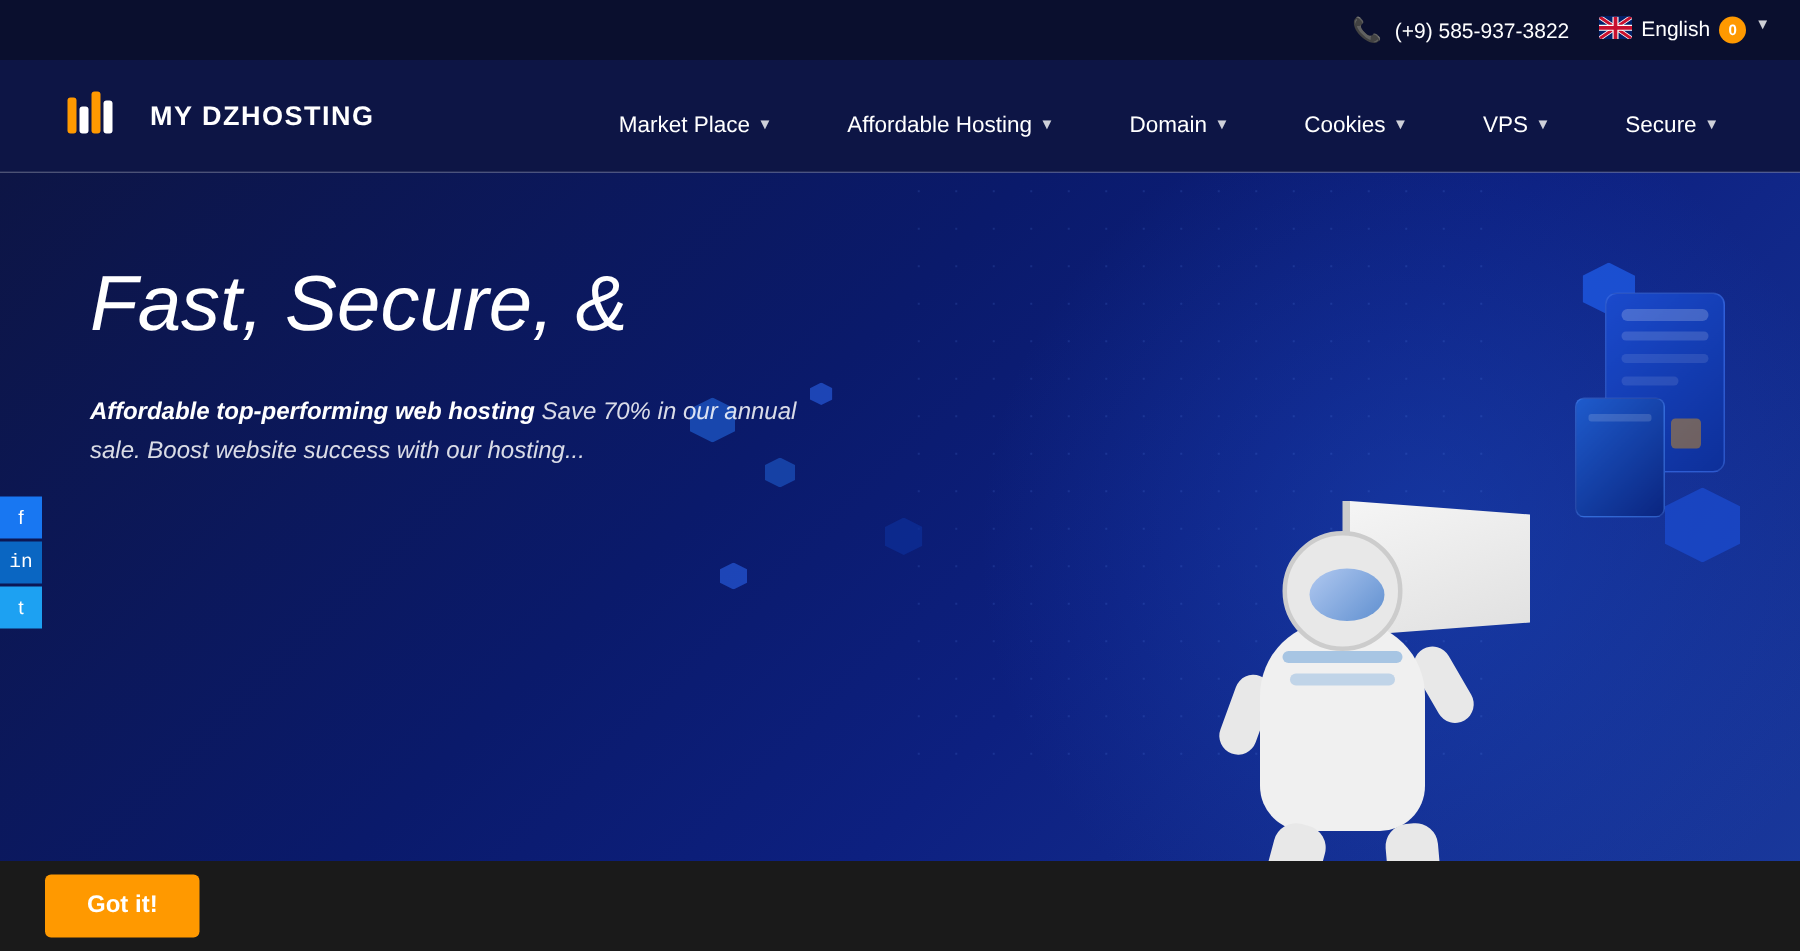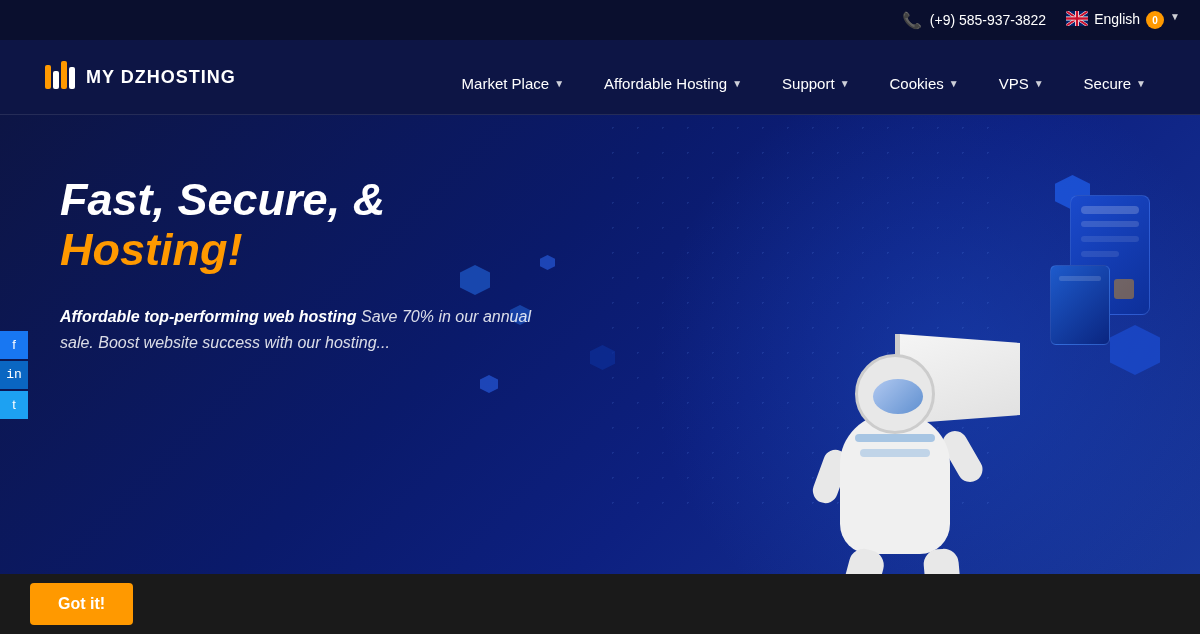--- a/index.html
+++ b/index.html
@@ -61,37 +61,37 @@
       height: 75px;
       display: flex;
       align-items: center;
       padding: 0 40px;
       gap: 40px;
       border-bottom: 1px solid rgba(255,255,255,0.1);
     }
     .logo {
       display: flex;
       align-items: center;
-      gap: 6px;
+      gap: 20px;
       color: #fff;
       font-size: 18px;
       font-weight: 800;
       text-transform: uppercase;
       letter-spacing: 1px;
       flex-shrink: 0;
     }
     .logo-icon {
       width: 40px;
       height: 40px;
       position: relative;
     }
     .nav {
       display: flex;
       align-items: center;
-      gap: 12px;
+      gap: 22px;
       margin-left: auto;
       margin-top: 12px;
     }
     .nav-item {
       color: #fff;
       font-size: 15px;
       font-weight: 500;
       padding: 8px 14px;
       display: flex;
       align-items: center;
@@ -127,22 +127,22 @@
       border-radius: 50%;
     }
 
     .hero-content {
       position: relative;
       z-index: 2;
       max-width: 500px;
     }
 
     .hero-title {
-      font-size: 45px;
-      font-weight: 700;
+      font-size: 52px;
+      font-weight: 400;
       font-style: italic;
       color: #fff;
       line-height: 1.1;
       margin-bottom: 30px;
     }
     .hero-title .orange { color: #f90; }
 
     .hero-subtitle {
       font-size: 16px;
       color: rgba(255,255,255,0.85);
@@ -439,21 +439,21 @@
   <nav class="nav">
     <div class="nav-item">
       <span>Market Place</span>
       <span class="chevron">▼</span>
     </div>
     <div class="nav-item">
       <span>Affordable Hosting</span>
       <span class="chevron">▼</span>
     </div>
     <div class="nav-item">
-      <span>Support</span>
+      <span>Domain</span>
       <span class="chevron">▼</span>
     </div>
     <div class="nav-item">
       <span>Cookies</span>
       <span class="chevron">▼</span>
     </div>
     <div class="nav-item">
       <span>VPS</span>
       <span class="chevron">▼</span>
     </div>
@@ -470,21 +470,20 @@
 
   <div class="social-sidebar">
     <div class="social-btn fb">f</div>
     <div class="social-btn li">in</div>
     <div class="social-btn tw">t</div>
   </div>
 
   <div class="hero-content">
     <div class="hero-title">
       <div>Fast, Secure, &amp;</div>
-      <div class="orange">Hosting!</div>
     </div>
     <div class="hero-subtitle">
       <span class="bold-white">Affordable top-performing web hosting</span>
       <span> Save 70% in our annual sale. Boost website success with our hosting...</span>
     </div>
   </div>
 
   <div style="position:absolute;left:460px;top:150px;width:30px;height:30px;background:#1e5bcc;clip-path:polygon(50% 0%,100% 25%,100% 75%,50% 100%,0% 75%,0% 25%);opacity:0.7;"></div>
   <div style="position:absolute;left:510px;top:190px;width:20px;height:20px;background:#1e5bcc;clip-path:polygon(50% 0%,100% 25%,100% 75%,50% 100%,0% 75%,0% 25%);opacity:0.6;"></div>
   <div style="position:absolute;left:540px;top:140px;width:15px;height:15px;background:#3070ff;clip-path:polygon(50% 0%,100% 25%,100% 75%,50% 100%,0% 75%,0% 25%);opacity:0.5;"></div>

